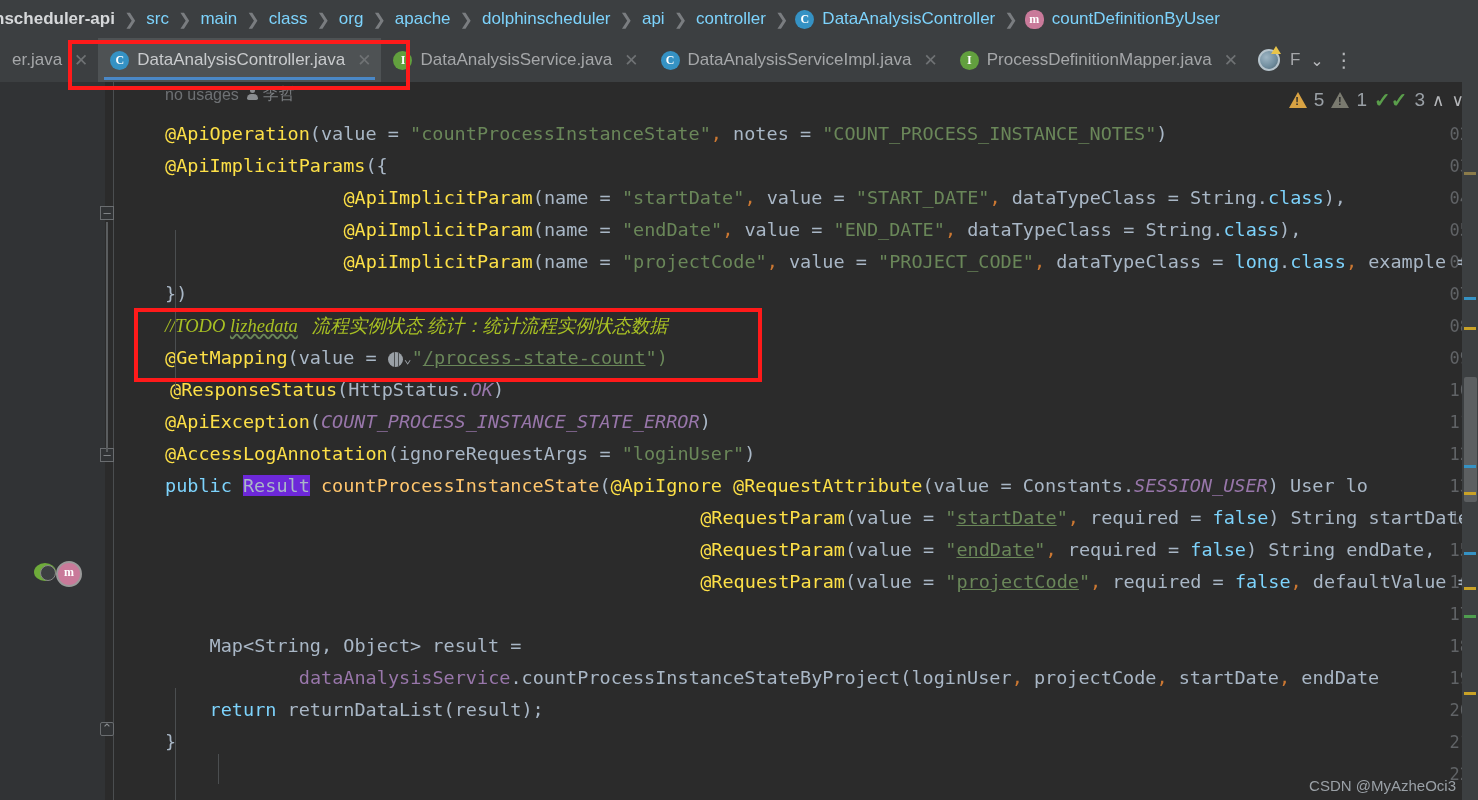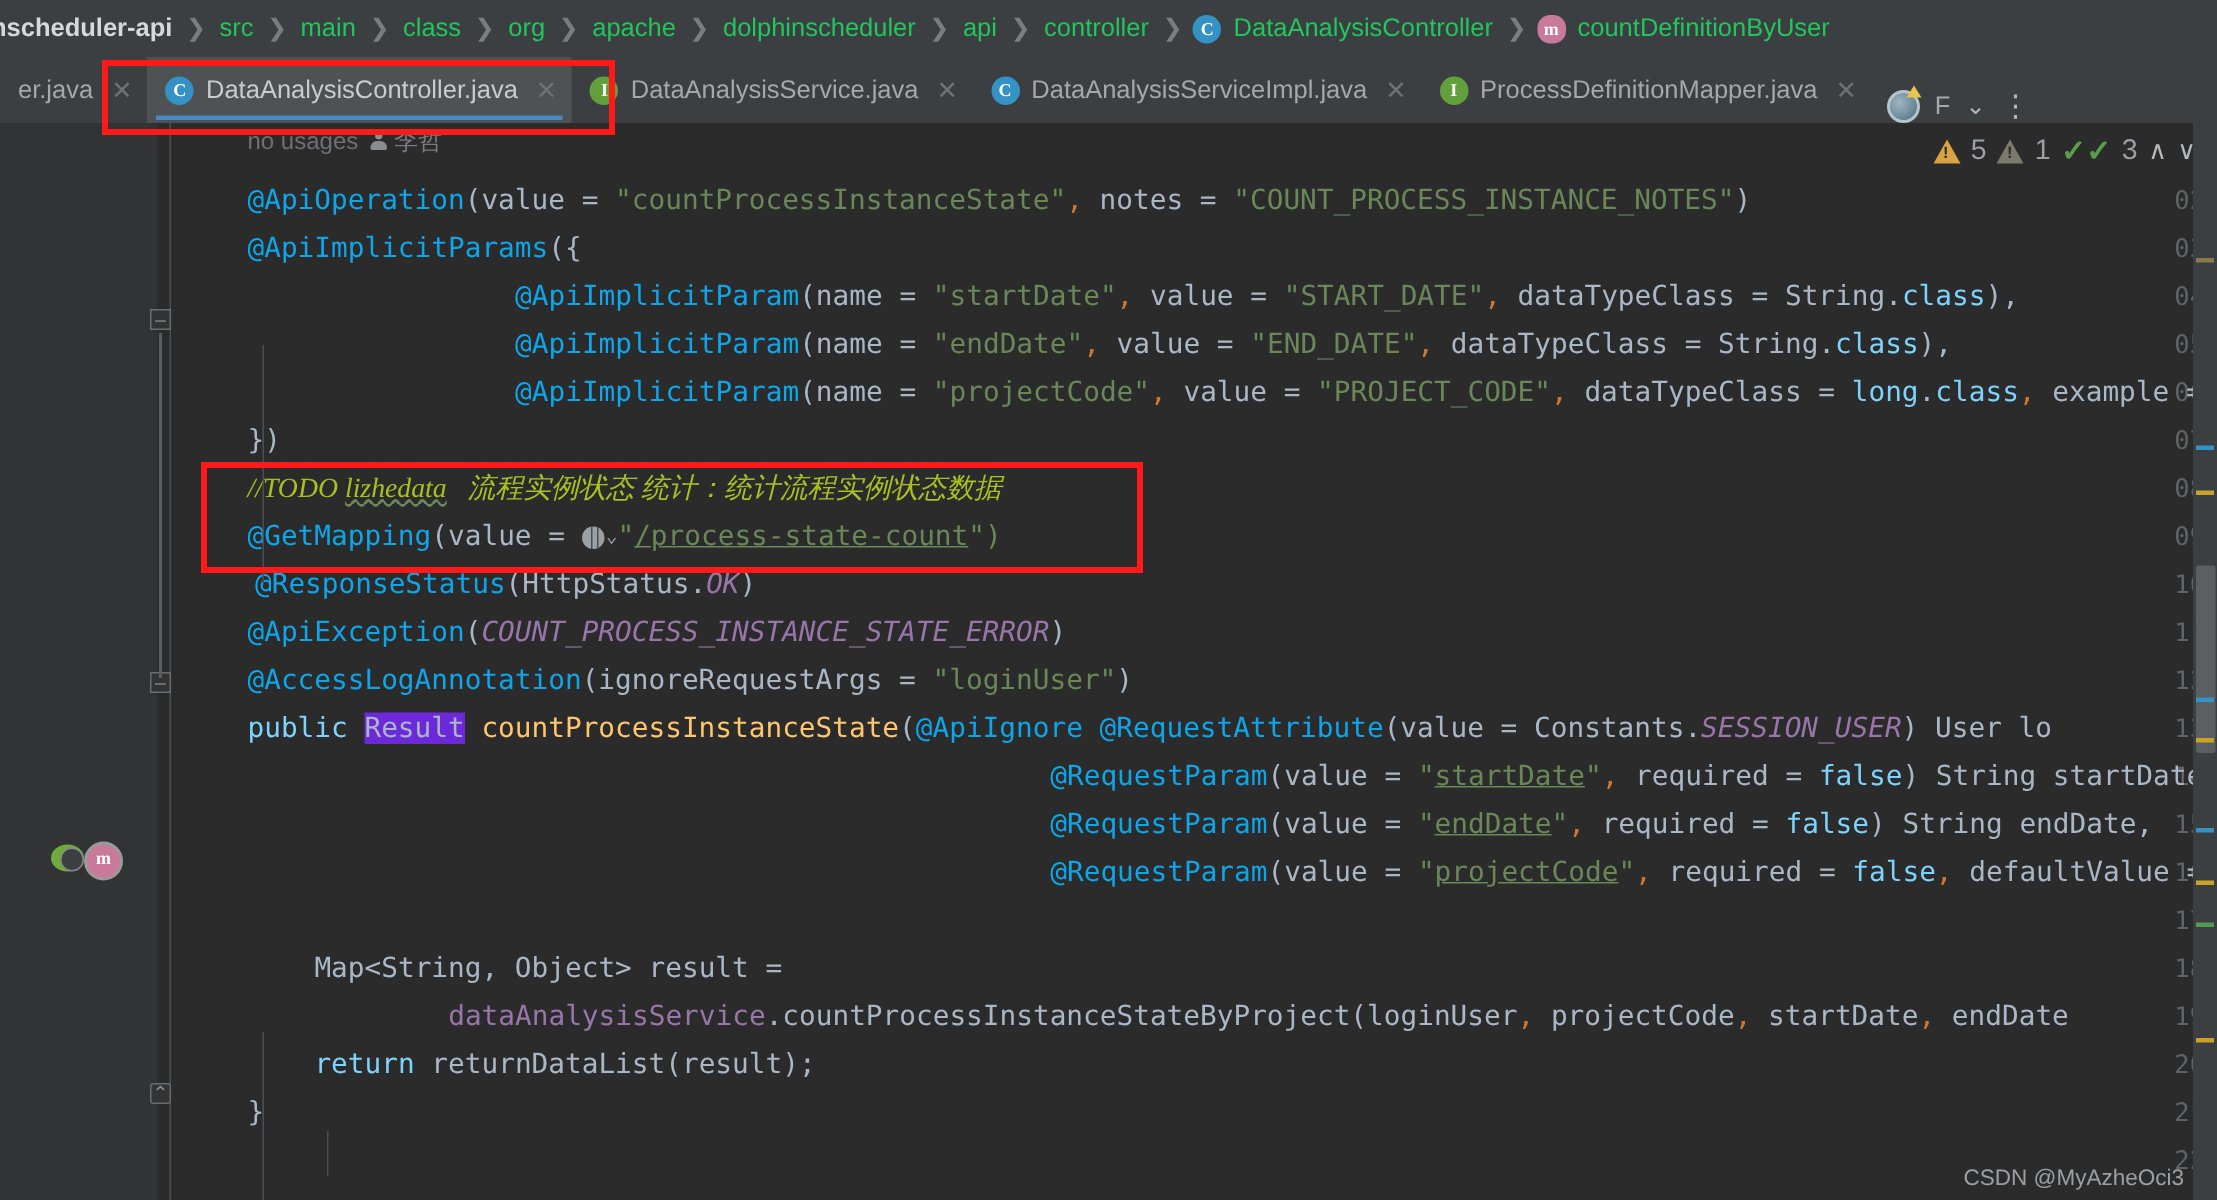--- a/index.html
+++ b/index.html
@@ -22,21 +22,21 @@
     background: #3c3f41;
     display: flex; align-items: center;
     padding-left: 0px;
     box-sizing: border-box;
     font-family: "Liberation Sans", sans-serif;
     font-size: 17px;
     color: #afb1b3;
     white-space: nowrap;
     overflow: hidden;
   }
-  .breadcrumb .seg { color: #22c55e; padding: 0 2px; }
+  .breadcrumb .seg { color: #7dd3fc; padding: 0 2px; }
   .breadcrumb .seg.first { font-weight: bold; color: #d6d8da; margin-left: -8px;}
   .breadcrumb .sep {
     color: #7a7d80; padding: 0 7px; font-size: 16px;
   }
   .bc-icon {
     display: inline-flex; align-items: center; justify-content: center;
     width: 19px; height: 19px; border-radius: 50%;
     font-size: 12px; font-weight: bold;
     color: #fff; margin-right: 6px;
     font-family: "Liberation Serif", serif;
@@ -44,21 +44,21 @@
   }
   .bc-icon.cls { background: #3592c4; }
   .bc-icon.mth { background: #c97a9a; border-radius: 45%; }
   .bc-item { display: inline-flex; align-items: center; }
 
   
   .tabbar {
     position: absolute; top: 38px; left: 0;
     width: 1478px; height: 44px;
     background: #3c3f41;
-    display: flex; align-items: flex-end;
+    display: flex; align-items: center;
     font-family: "Liberation Sans", sans-serif;
     font-size: 17px;
     white-space: nowrap;
     overflow: hidden;
   }
   .tab {
     display: flex; align-items: center;
     padding: 0 10px 0 12px;
     color: #a5a7a9;
     position: relative;
@@ -125,21 +125,21 @@
     position: absolute; left: 0; right: 0; height: 32px;
     line-height: 32px;
     font-family: "DejaVu Sans Mono", monospace;
     font-size: 18.5px;
     white-space: pre;
     color: #a9b7c6;
   }
   .code { position: absolute; left: 165px; white-space: pre; }
 
   
-  .anno  { color: #0ea5e9; text-align: right; }
+  .anno  { color: #fde047; text-align: right; }
   .kw    { color: #7dd3fc; }
   .str   { color: #6a8759; }
   .punct { color: #a9b7c6; }
   .paren { color: #a9b7c6; }
   .ident { color: #a9b7c6; }
   .field { color: #9876aa; }
   .statc { color: #9876aa; font-style: italic; }
   .mthd  { color: #ffc66d; }
   .comma { color: #cc7832; }
   .todo  { color: #a8c023; font-style: italic; }

